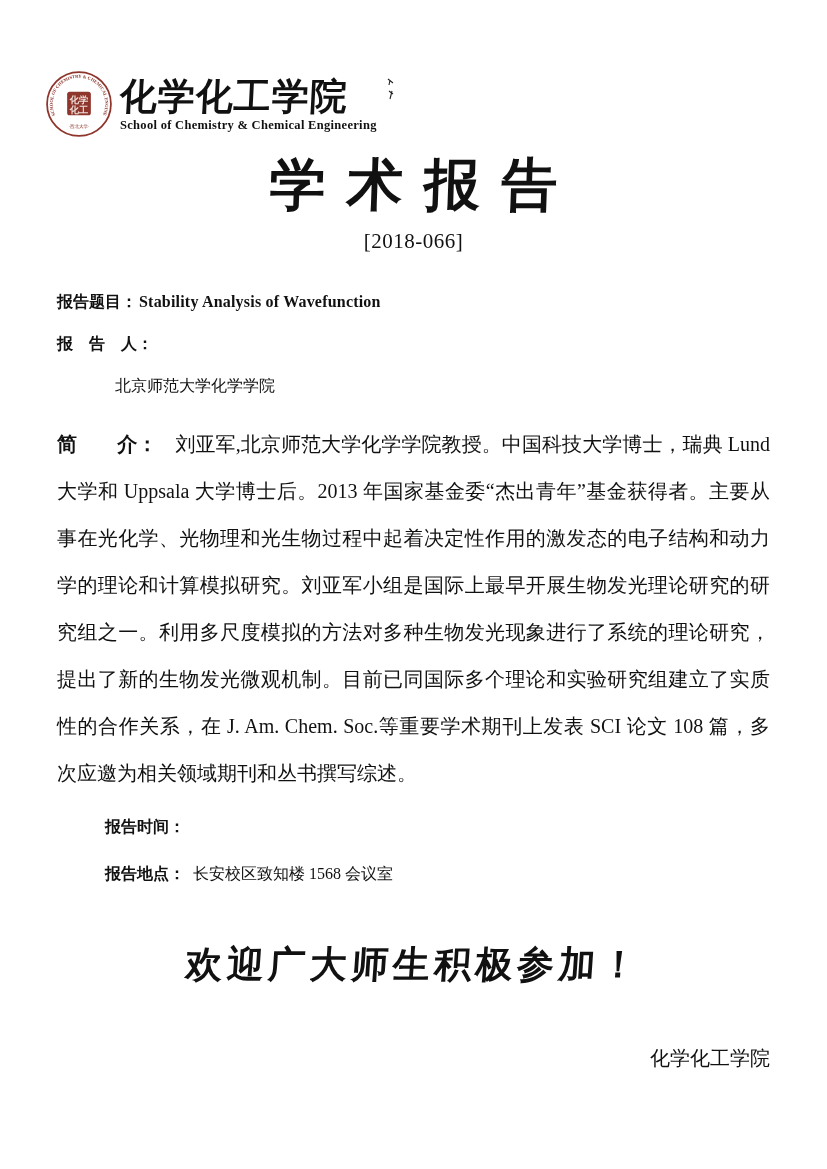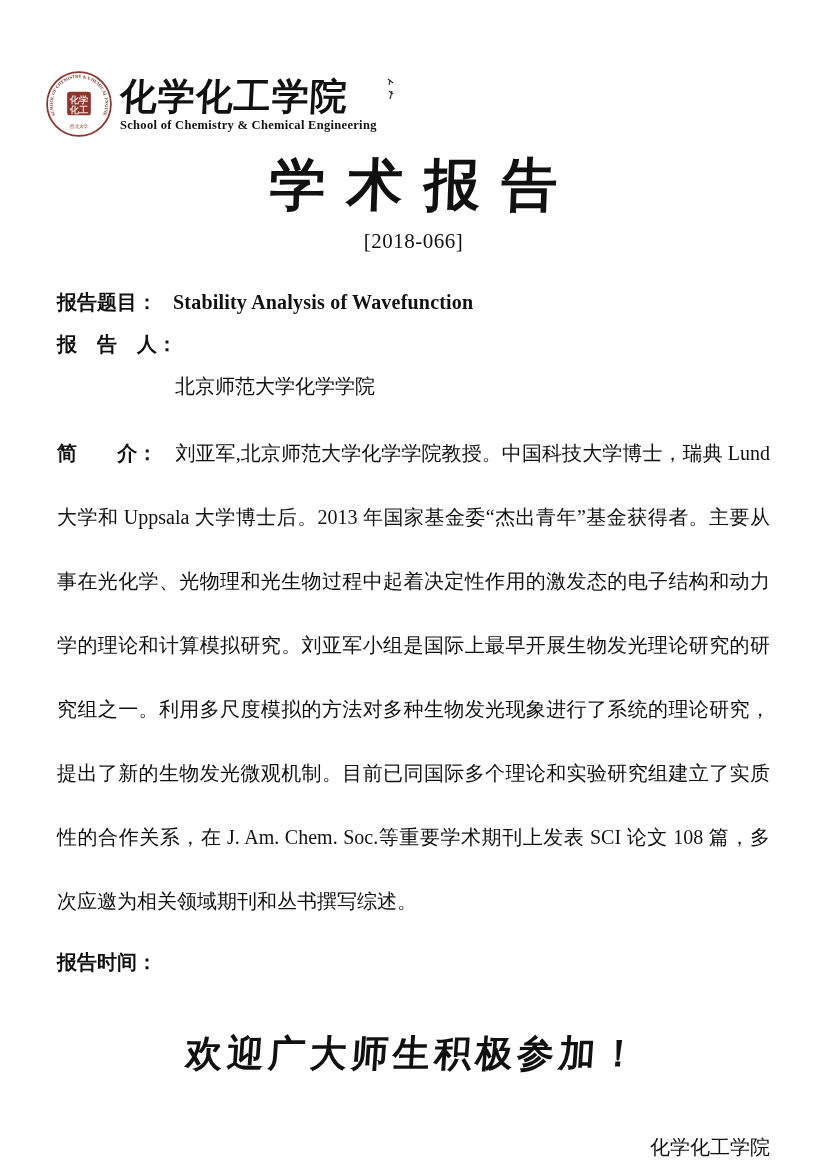--- a/index.html
+++ b/index.html
@@ -56,44 +56,44 @@
   }
   .doc-number {
     text-align: center;
     font-size: 21px;
     line-height: 28px;
     margin-top: 5px;
     letter-spacing: 0.5px;
   }
   
   .fields { margin-top: 26px; }
-  .frow { display: flex; line-height: 42px; font-size: 20px; }
+  .frow { display: flex; line-height: 42px; font-size: 16px; }
   .flabel {
     font-family: "Liberation Sans", sans-serif;
     font-weight: bold;
     white-space: pre-wrap;
     flex: 0 0 auto;
   }
-  .fvalue { margin-left: 16px; white-space: pre-wrap; }
+  .fvalue { margin-left: 2px; white-space: pre-wrap; }
   .fvalue.bold-latin { font-weight: bold; font-family: "Liberation Serif", serif; letter-spacing: 0.2px; }
   .fvalue.bold-cjk { font-weight: bold; font-family: "Liberation Sans", sans-serif; }
   .fvalue.plain { font-family: "Liberation Serif", serif; }
-  .indent-only { margin-left: 118px; }
+  .indent-only { margin-left: 58px; }
   
   .intro {
     margin-top: 14px;
     font-size: 20px;
-    line-height: 64px;
+    line-height: 47px;
     text-align: justify;
     font-family: "Liberation Serif", serif;
   }
   .intro .flabel { margin-right: 18px; font-size: 20px; }
   
   .meta { margin-top: 6px; }
-  .meta .frow { line-height: 47px; }
+  .meta .frow { line-height: 47px; margin-left: 48px; }
   
   .welcome {
     margin-top: 40px;
     text-align: center;
     font-size: 37px;
     font-weight: 900;
     line-height: 56px;
     letter-spacing: 0.12em;
     transform: skewX(-4deg);
     font-family: "Liberation Serif", serif;
@@ -151,20 +151,24 @@
       <span class="fvalue plain indent-only">北京师范大学化学学院</span>
     </div>
   </div>
 
   <p class="intro"><span class="flabel">简　　介：</span><span>刘亚军,北京师范大学化学学院教授。中国科技大学博士，瑞典 Lund 大学和 Uppsala 大学博士后。2013 年国家基金委“杰出青年”基金获得者。主要从事在光化学、光物理和光生物过程中起着决定性作用的激发态的电子结构和动力学的理论和计算模拟研究。刘亚军小组是国际上最早开展生物发光理论研究的研究组之一。利用多尺度模拟的方法对多种生物发光现象进行了系统的理论研究，提出了新的生物发光微观机制。目前已同国际多个理论和实验研究组建立了实质性的合作关系，在 J. Am. Chem. Soc.等重要学术期刊上发表 SCI 论文 108 篇，多次应邀为相关领域期刊和丛书撰写综述。</span></p>
 
   <div class="meta">
     <div class="frow">
       <span class="flabel">报告时间：</span>
     </div>
+    <div class="frow">
+      <span class="flabel">报告地点：</span>
+      <span class="fvalue plain" style="margin-left:8px">长安校区致知楼 1568 会议室</span>
+    </div>
   </div>
 
   <div class="welcome">欢迎广大师生积极参加！</div>
 
   <div class="footer">
     <div>化学化工学院</div>
   </div>
 
 </div>
 

